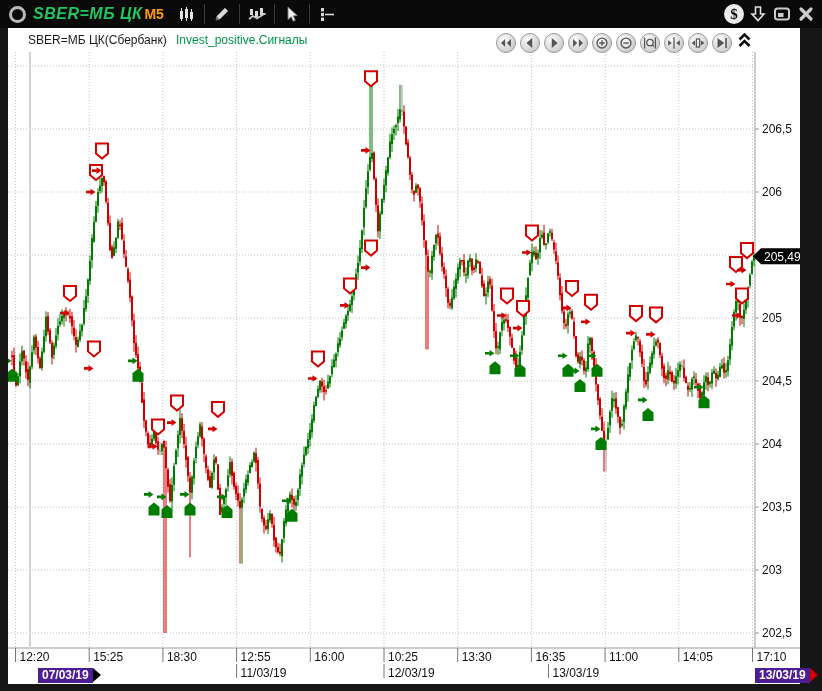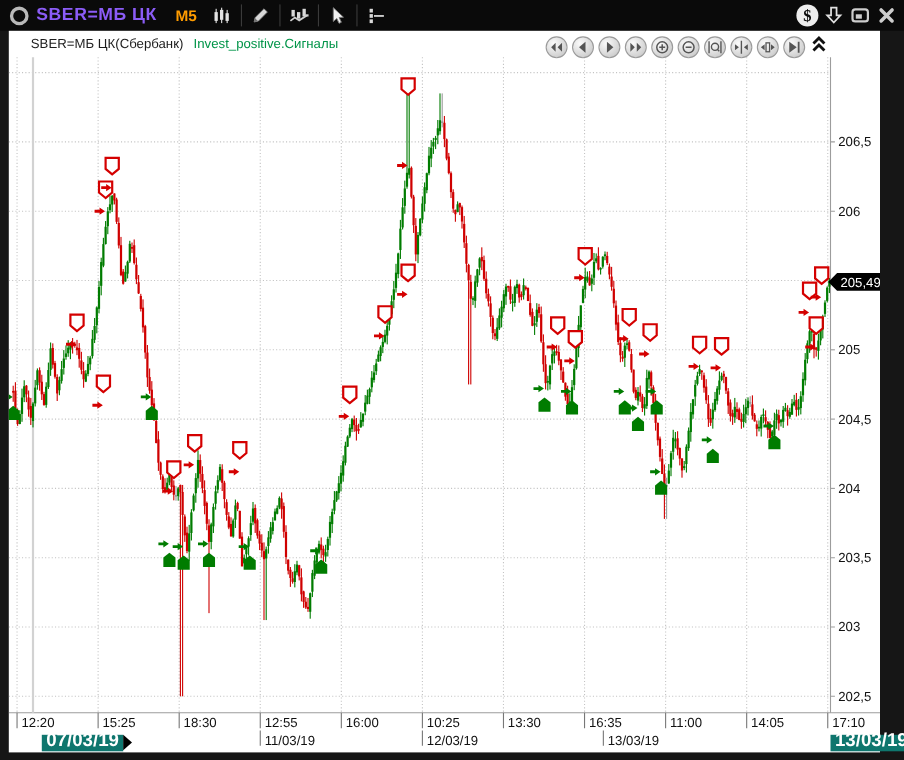--- a/index.html
+++ b/index.html
@@ -1,40 +1,40 @@
 <!DOCTYPE html>
 <html><head>
 <meta charset="utf-8">
 <style>
   html,body{margin:0;padding:0;background:#333;}
   *{box-sizing:border-box;}
   .window{position:relative;width:822px;height:691px;background:#161616;font-family:"Liberation Sans",sans-serif;overflow:hidden;}
   
   .titlebar{position:absolute;left:0;top:0;width:822px;height:28px;background:#0a0a0a;display:flex;align-items:center;}
   .ring{width:17px;height:17px;border:3.5px solid #b9b9b9;border-radius:50%;margin:0 7px 0 9px;}
-  .tb-title{color:#8b5cf6;font-size:16px;font-weight:bold;letter-spacing:.5px;white-space:nowrap;}
-  .tb-tf{color:#ff9c00;font-size:14px;font-weight:bold;margin-left:17px;margin-right:10px;}
+  .tb-title{color:#22c55e;font-size:16px;font-weight:bold;letter-spacing:.5px;white-space:nowrap;font-style:italic;}
+  .tb-tf{color:#ff9c00;font-size:14px;font-weight:bold;margin-left:2px;margin-right:10px;}
   .tb-sep{width:1px;height:20px;background:#3a3a3a;margin:0 4px;}
   .tb-btn{width:26px;height:24px;display:flex;align-items:center;justify-content:center;cursor:default;}
   .tb-right{position:absolute;right:4px;top:0;height:28px;display:flex;align-items:center;}
   .tb-right .tb-btn{width:24px;}
   
   .panel{position:absolute;left:8px;top:28px;width:792px;height:656px;background:#ffffff;}
   .hdr{position:absolute;left:20px;top:5px;font-size:12px;white-space:nowrap;z-index:3;}
   .hdr .inst{color:#1c1c1c;}
   .hdr .script{margin-left:6px;}
   .nav{position:absolute;left:484px;top:4px;display:flex;align-items:center;z-index:4;}
   .nav .nbtn{width:20px;height:20px;border-radius:50%;margin-left:4px;
     background:radial-gradient(circle at 35% 30%,#fbfbfb,#d2d2d2 70%,#b8b8b8);
     border:1px solid #9a9a9a;display:flex;align-items:center;justify-content:center;cursor:default;}
   .nav .chev{margin-left:5px;cursor:default;}
   #chart-svg{position:absolute;left:0;top:0;}
   
-  .badge{position:absolute;height:15px;background:#0f766e;color:#fff;font-size:17px;font-weight:bold;
-    font-family:"Liberation Sans",sans-serif;display:flex;align-items:flex-end;padding:0 4px;z-index:5;}
+  .badge{position:absolute;height:15px;background:#4c1d95;color:#fff;font-size:12px;font-weight:bold;
+    font-family:"Liberation Sans",sans-serif;display:flex;align-items:flex-start;padding:0 4px;z-index:5;}
   .badge .tipR{position:absolute;right:-8px;top:0;width:0;height:0;border-top:7.5px solid transparent;border-bottom:7.5px solid transparent;border-left:8px solid #000;}
   .badge-right .tipR{border-left-color:#d40000;}
 </style>
 </head>
 <body>
 
 <div class="window">
 
   <div class="titlebar">
     <div class="ring"></div>

